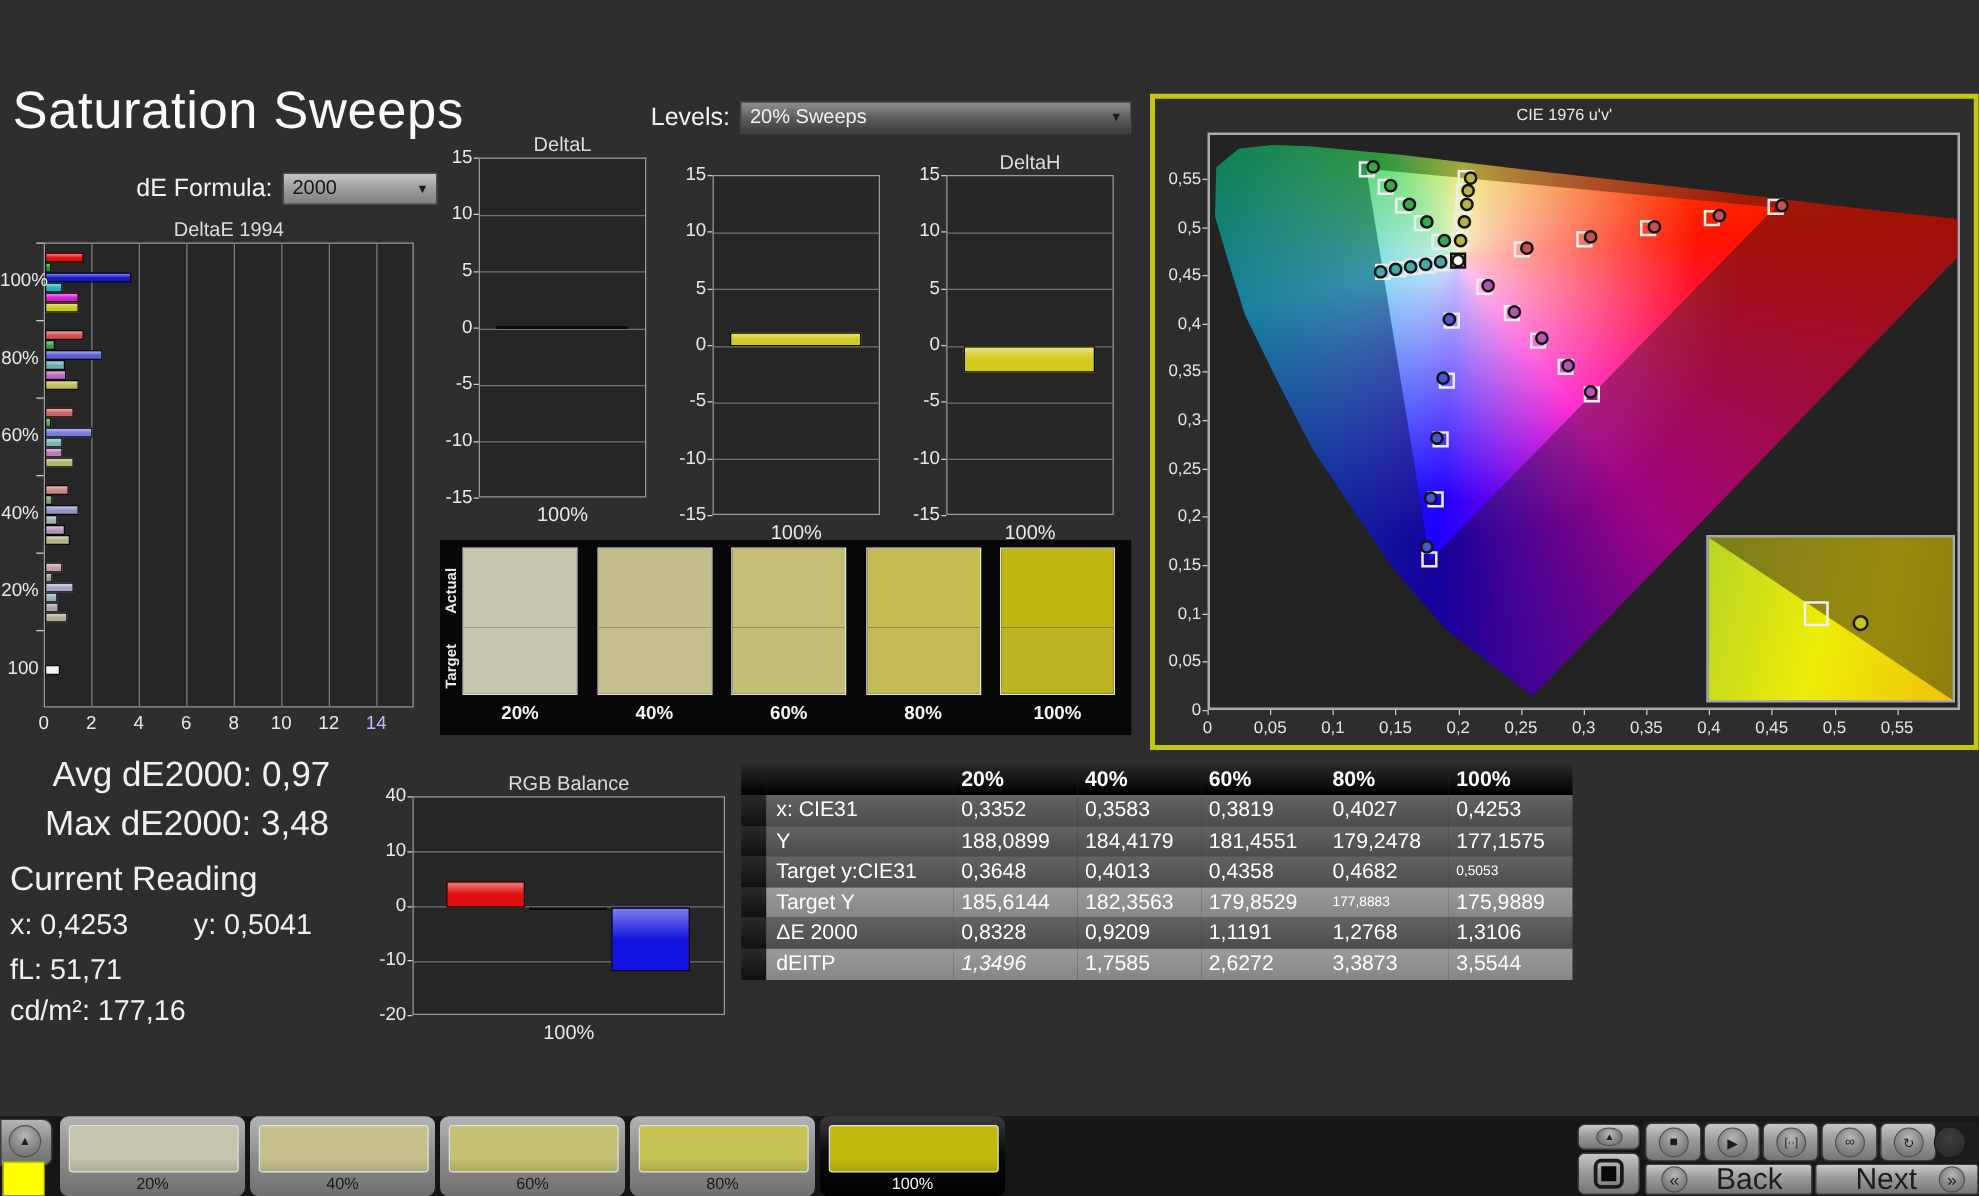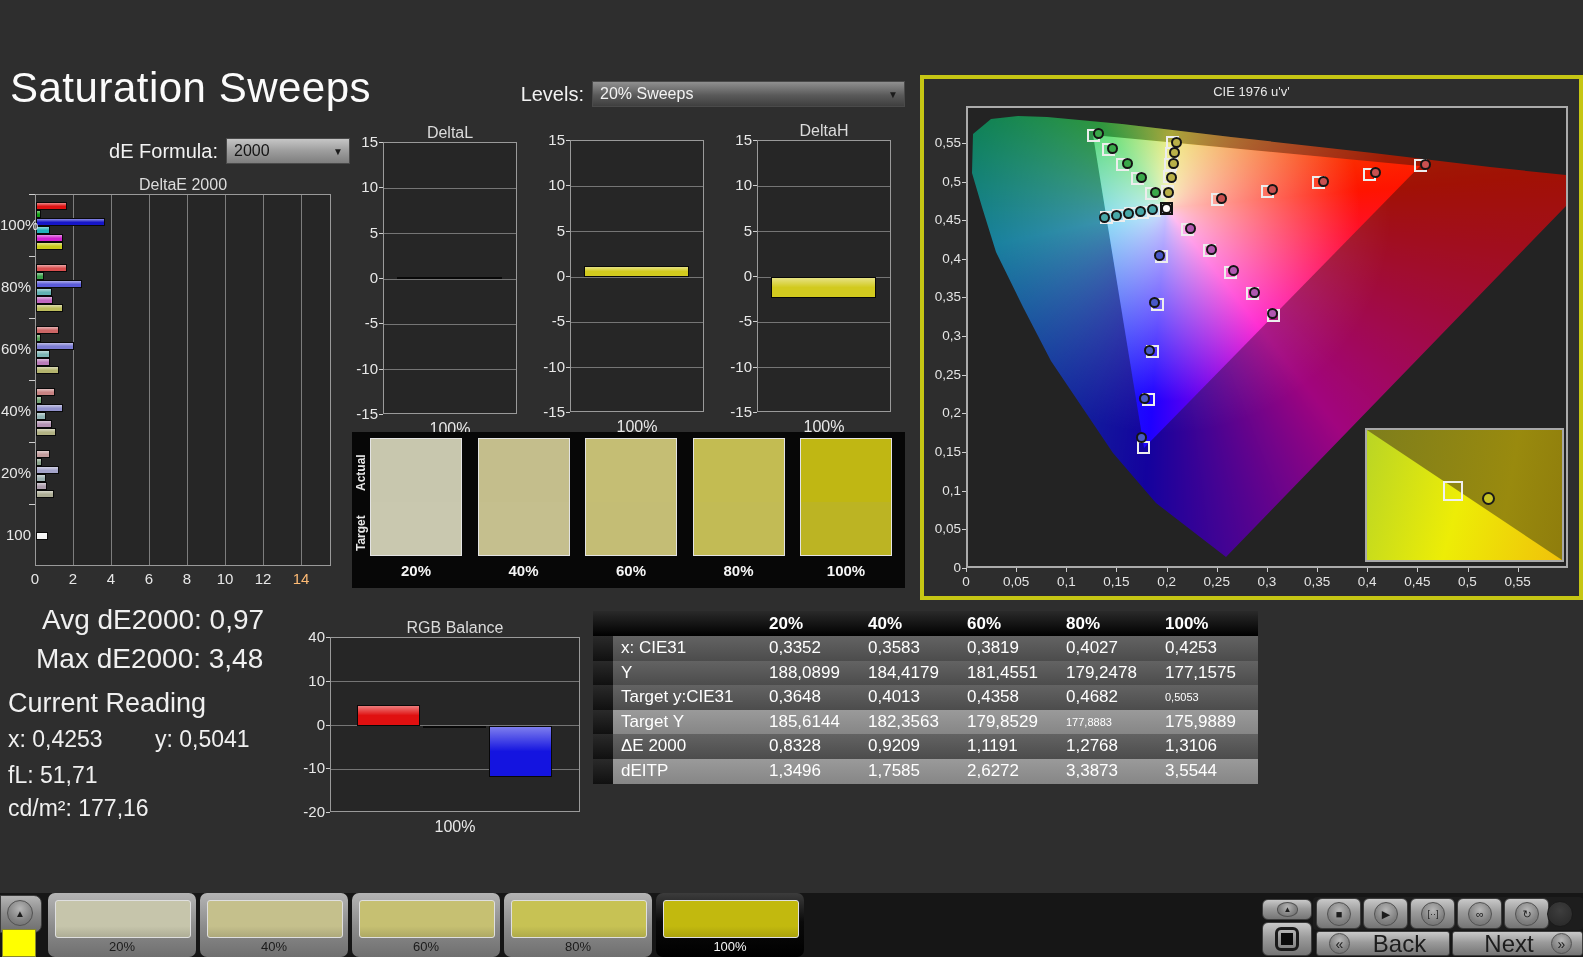--- a/index.html
+++ b/index.html
@@ -61,21 +61,21 @@
   <span class="arr">▼</span>
 </div>
 
 <div class="abs ctl-label" style="left:470px;top:81px;width:114px;">Levels:</div>
 <div class="abs combo dark" style="left:592px;top:81px;width:313px;">
   <span class="val">20% Sweeps</span>
   <span class="arr">▼</span>
 </div>
 
 <div class="abs" id="deChart" style="left:0;top:176px;width:345px;height:420px;">
-  <div class="chart-title" style="position:absolute;left:35px;top:0;width:296px;">DeltaE 2000</div>
+  <div class="chart-title" style="position:absolute;left:35px;top:0;width:296px;">DeltaE 1994</div>
   <div class="plot" id="dePlot" style="left:35px;top:18px;width:296px;height:372px;">
       <div style="left: 37px; top: 0px; width: 1px; height: 100%; background: rgb(125, 125, 125); position: absolute;"></div>
       <div style="left: 75px; top: 0px; width: 1px; height: 100%; background: rgb(125, 125, 125); position: absolute;"></div>
       <div style="left: 113px; top: 0px; width: 1px; height: 100%; background: rgb(125, 125, 125); position: absolute;"></div>
       <div style="left: 151px; top: 0px; width: 1px; height: 100%; background: rgb(125, 125, 125); position: absolute;"></div>
       <div style="left: 189px; top: 0px; width: 1px; height: 100%; background: rgb(125, 125, 125); position: absolute;"></div>
       <div style="left: 227px; top: 0px; width: 1px; height: 100%; background: rgb(125, 125, 125); position: absolute;"></div>
       <div style="left: 265px; top: 0px; width: 1px; height: 100%; background: rgb(125, 125, 125); position: absolute;"></div>
       <div style="left: 0px; top: 7px; width: 28.5px; height: 6px; border: 1px solid rgb(9, 9, 9); background: linear-gradient(rgba(255, 255, 255, 0.5), rgba(255, 255, 255, 0) 55%) rgb(221, 17, 17); position: absolute;"></div>
       <div style="left: 0px; top: 15px; width: 3px; height: 6px; border: 1px solid rgb(9, 9, 9); background: linear-gradient(rgba(255, 255, 255, 0.5), rgba(255, 255, 255, 0) 55%) rgb(17, 160, 17); position: absolute;"></div>
@@ -109,36 +109,36 @@
       <div style="left: 0px; top: 295px; width: 16.15px; height: 6px; border: 1px solid rgb(9, 9, 9); background: linear-gradient(rgba(255, 255, 255, 0.5), rgba(255, 255, 255, 0) 55%) rgb(172, 172, 148); position: absolute;"></div>
       <div style="left: 0px; top: 337px; width: 10.45px; height: 6px; border: 1px solid rgb(9, 9, 9); background: linear-gradient(rgba(255, 255, 255, 0.5), rgba(255, 255, 255, 0) 55%) rgb(242, 242, 242); position: absolute;"></div>
     </div>
 <div style="left: 23px; top: 394px; width: 24px; text-align: center; font-size: 15px; color: rgb(232, 232, 232); position: absolute;">0</div>
     <div style="left: 61px; top: 394px; width: 24px; text-align: center; font-size: 15px; color: rgb(232, 232, 232); position: absolute;">2</div>
     <div style="left: 99px; top: 394px; width: 24px; text-align: center; font-size: 15px; color: rgb(232, 232, 232); position: absolute;">4</div>
     <div style="left: 137px; top: 394px; width: 24px; text-align: center; font-size: 15px; color: rgb(232, 232, 232); position: absolute;">6</div>
     <div style="left: 175px; top: 394px; width: 24px; text-align: center; font-size: 15px; color: rgb(232, 232, 232); position: absolute;">8</div>
     <div style="left: 213px; top: 394px; width: 24px; text-align: center; font-size: 15px; color: rgb(232, 232, 232); position: absolute;">10</div>
     <div style="left: 251px; top: 394px; width: 24px; text-align: center; font-size: 15px; color: rgb(232, 232, 232); position: absolute;">12</div>
-    <div style="left: 289px; top: 394px; width: 24px; text-align: center; font-size: 15px; color: #fdba74; position: absolute;">14</div>
+    <div style="left: 289px; top: 394px; width: 24px; text-align: center; font-size: 15px; color: #c4b5fd; position: absolute;">14</div>
     <div style="left: 0px; top: 40px; width: 31px; text-align: right; font-size: 15px; color: rgb(232, 232, 232); position: absolute;">100%</div>
     <div style="left: 29px; top: 18px; width: 6px; height: 1px; background: rgb(207, 207, 207); position: absolute;"></div>
     <div style="left: 0px; top: 102px; width: 31px; text-align: right; font-size: 15px; color: rgb(232, 232, 232); position: absolute;">80%</div>
     <div style="left: 29px; top: 80px; width: 6px; height: 1px; background: rgb(207, 207, 207); position: absolute;"></div>
     <div style="left: 0px; top: 164px; width: 31px; text-align: right; font-size: 15px; color: rgb(232, 232, 232); position: absolute;">60%</div>
     <div style="left: 29px; top: 142px; width: 6px; height: 1px; background: rgb(207, 207, 207); position: absolute;"></div>
     <div style="left: 0px; top: 226px; width: 31px; text-align: right; font-size: 15px; color: rgb(232, 232, 232); position: absolute;">40%</div>
     <div style="left: 29px; top: 204px; width: 6px; height: 1px; background: rgb(207, 207, 207); position: absolute;"></div>
     <div style="left: 0px; top: 288px; width: 31px; text-align: right; font-size: 15px; color: rgb(232, 232, 232); position: absolute;">20%</div>
     <div style="left: 29px; top: 266px; width: 6px; height: 1px; background: rgb(207, 207, 207); position: absolute;"></div>
     <div style="left: 0px; top: 350px; width: 31px; text-align: right; font-size: 15px; color: rgb(232, 232, 232); position: absolute;">100</div>
     <div style="left: 29px; top: 328px; width: 6px; height: 1px; background: rgb(207, 207, 207); position: absolute;"></div>
   </div>
 
-<div class="abs" id="dL" style="left:338px;top:124px;width:190px;height:320px;">
+<div class="abs" id="dL" style="left:338px;top:108px;width:190px;height:320px;">
   <div class="chart-title" style="position:absolute;left:45px;top:0;width:134px;">DeltaL</div>
 <div style="left: 45px; top: 18px; width: 134px; height: 272px; background: rgb(38, 38, 38); border: 1px solid rgb(154, 154, 154); box-sizing: border-box; overflow: hidden; position: absolute;">
       <div style="left: 0px; top: 44.8333px; width: 100%; height: 1px; background: rgb(117, 117, 117); position: absolute;"></div>
       <div style="left: 0px; top: 90.1667px; width: 100%; height: 1px; background: rgb(117, 117, 117); position: absolute;"></div>
       <div style="left: 0px; top: 135.5px; width: 100%; height: 1px; background: rgb(117, 117, 117); position: absolute;"></div>
       <div style="left: 0px; top: 180.833px; width: 100%; height: 1px; background: rgb(117, 117, 117); position: absolute;"></div>
       <div style="left: 0px; top: 226.167px; width: 100%; height: 1px; background: rgb(117, 117, 117); position: absolute;"></div>
       <div style="left: 13px; top: 134px; width: 105px; height: 2px; border: 1px solid rgb(8, 8, 8); box-sizing: border-box; background: linear-gradient(rgba(255, 255, 255, 0.45), rgba(255, 255, 255, 0) 50%) rgb(10, 10, 10); position: absolute;"></div>
     </div>
     <div style="left: 0px; top: 9px; width: 40px; text-align: right; font-size: 15px; color: rgb(232, 232, 232); position: absolute;">15</div>
@@ -449,21 +449,21 @@
       <div class="tbl-cell" style="width: 150px; height: 24.6px; line-height: 24.6px; background: linear-gradient(rgb(99, 99, 99), rgb(76, 76, 76)); color: rgb(255, 255, 255); font-size: 17px; padding-left: 8px;">ΔE 2000</div>
       <div class="tbl-cell" style="width: 99px; height: 24.6px; line-height: 24.6px; background: linear-gradient(rgb(99, 99, 99), rgb(76, 76, 76)); color: rgb(255, 255, 255); font-size: 17px; padding-left: 6px;">0,8328</div>
       <div class="tbl-cell" style="width: 99px; height: 24.6px; line-height: 24.6px; background: linear-gradient(rgb(99, 99, 99), rgb(76, 76, 76)); color: rgb(255, 255, 255); font-size: 17px; padding-left: 6px;">0,9209</div>
       <div class="tbl-cell" style="width: 99px; height: 24.6px; line-height: 24.6px; background: linear-gradient(rgb(99, 99, 99), rgb(76, 76, 76)); color: rgb(255, 255, 255); font-size: 17px; padding-left: 6px;">1,1191</div>
       <div class="tbl-cell" style="width: 99px; height: 24.6px; line-height: 24.6px; background: linear-gradient(rgb(99, 99, 99), rgb(76, 76, 76)); color: rgb(255, 255, 255); font-size: 17px; padding-left: 6px;">1,2768</div>
       <div class="tbl-cell" style="width: 99px; height: 24.6px; line-height: 24.6px; background: linear-gradient(rgb(99, 99, 99), rgb(76, 76, 76)); color: rgb(255, 255, 255); font-size: 17px; padding-left: 6px;">1,3106</div>
     </div>
     <div class="tbl-row">
       <div class="tbl-cell" style="width: 20px; height: 24.6px; line-height: 24.6px; background: linear-gradient(rgb(42, 42, 42), rgb(16, 16, 16)); color: rgb(255, 255, 255); font-size: 17px; padding-left: 0px;"></div>
       <div class="tbl-cell" style="width: 150px; height: 24.6px; line-height: 24.6px; background: linear-gradient(rgb(154, 154, 154), rgb(134, 134, 134)); color: rgb(255, 255, 255); font-size: 17px; padding-left: 8px;">dEITP</div>
-      <div class="tbl-cell" style="width: 99px; height: 24.6px; line-height: 24.6px; background: linear-gradient(rgb(154, 154, 154), rgb(134, 134, 134)); color: rgb(255, 255, 255); font-size: 17px; padding-left: 6px;">1,3496</div>
+      <div class="tbl-cell" style="width: 99px; height: 24.6px; line-height: 24.6px; background: linear-gradient(rgb(154, 154, 154), rgb(134, 134, 134)); color: rgb(255, 255, 255); font-size: 17px; padding-left: 6px; font-style: italic;">1,3496</div>
       <div class="tbl-cell" style="width: 99px; height: 24.6px; line-height: 24.6px; background: linear-gradient(rgb(154, 154, 154), rgb(134, 134, 134)); color: rgb(255, 255, 255); font-size: 17px; padding-left: 6px;">1,7585</div>
       <div class="tbl-cell" style="width: 99px; height: 24.6px; line-height: 24.6px; background: linear-gradient(rgb(154, 154, 154), rgb(134, 134, 134)); color: rgb(255, 255, 255); font-size: 17px; padding-left: 6px;">2,6272</div>
       <div class="tbl-cell" style="width: 99px; height: 24.6px; line-height: 24.6px; background: linear-gradient(rgb(154, 154, 154), rgb(134, 134, 134)); color: rgb(255, 255, 255); font-size: 17px; padding-left: 6px;">3,3873</div>
       <div class="tbl-cell" style="width: 99px; height: 24.6px; line-height: 24.6px; background: linear-gradient(rgb(154, 154, 154), rgb(134, 134, 134)); color: rgb(255, 255, 255); font-size: 17px; padding-left: 6px;">3,5544</div>
     </div>
   </div>
 
 <div class="abs bbar" id="bottomBar">
     <div style="left: 0px; top: 2px; width: 42px; height: 38px; border-radius: 0px 8px 8px 0px; background: linear-gradient(rgb(181, 181, 181), rgb(138, 138, 138) 50%, rgb(110, 110, 110)); border: 1px solid rgb(60, 60, 60); box-sizing: border-box; position: absolute;">
       <div class="gcirc" style="left: 6px; top: 4px; width: 26px; height: 26px; position: absolute; font-size: 10px;">▲</div>

